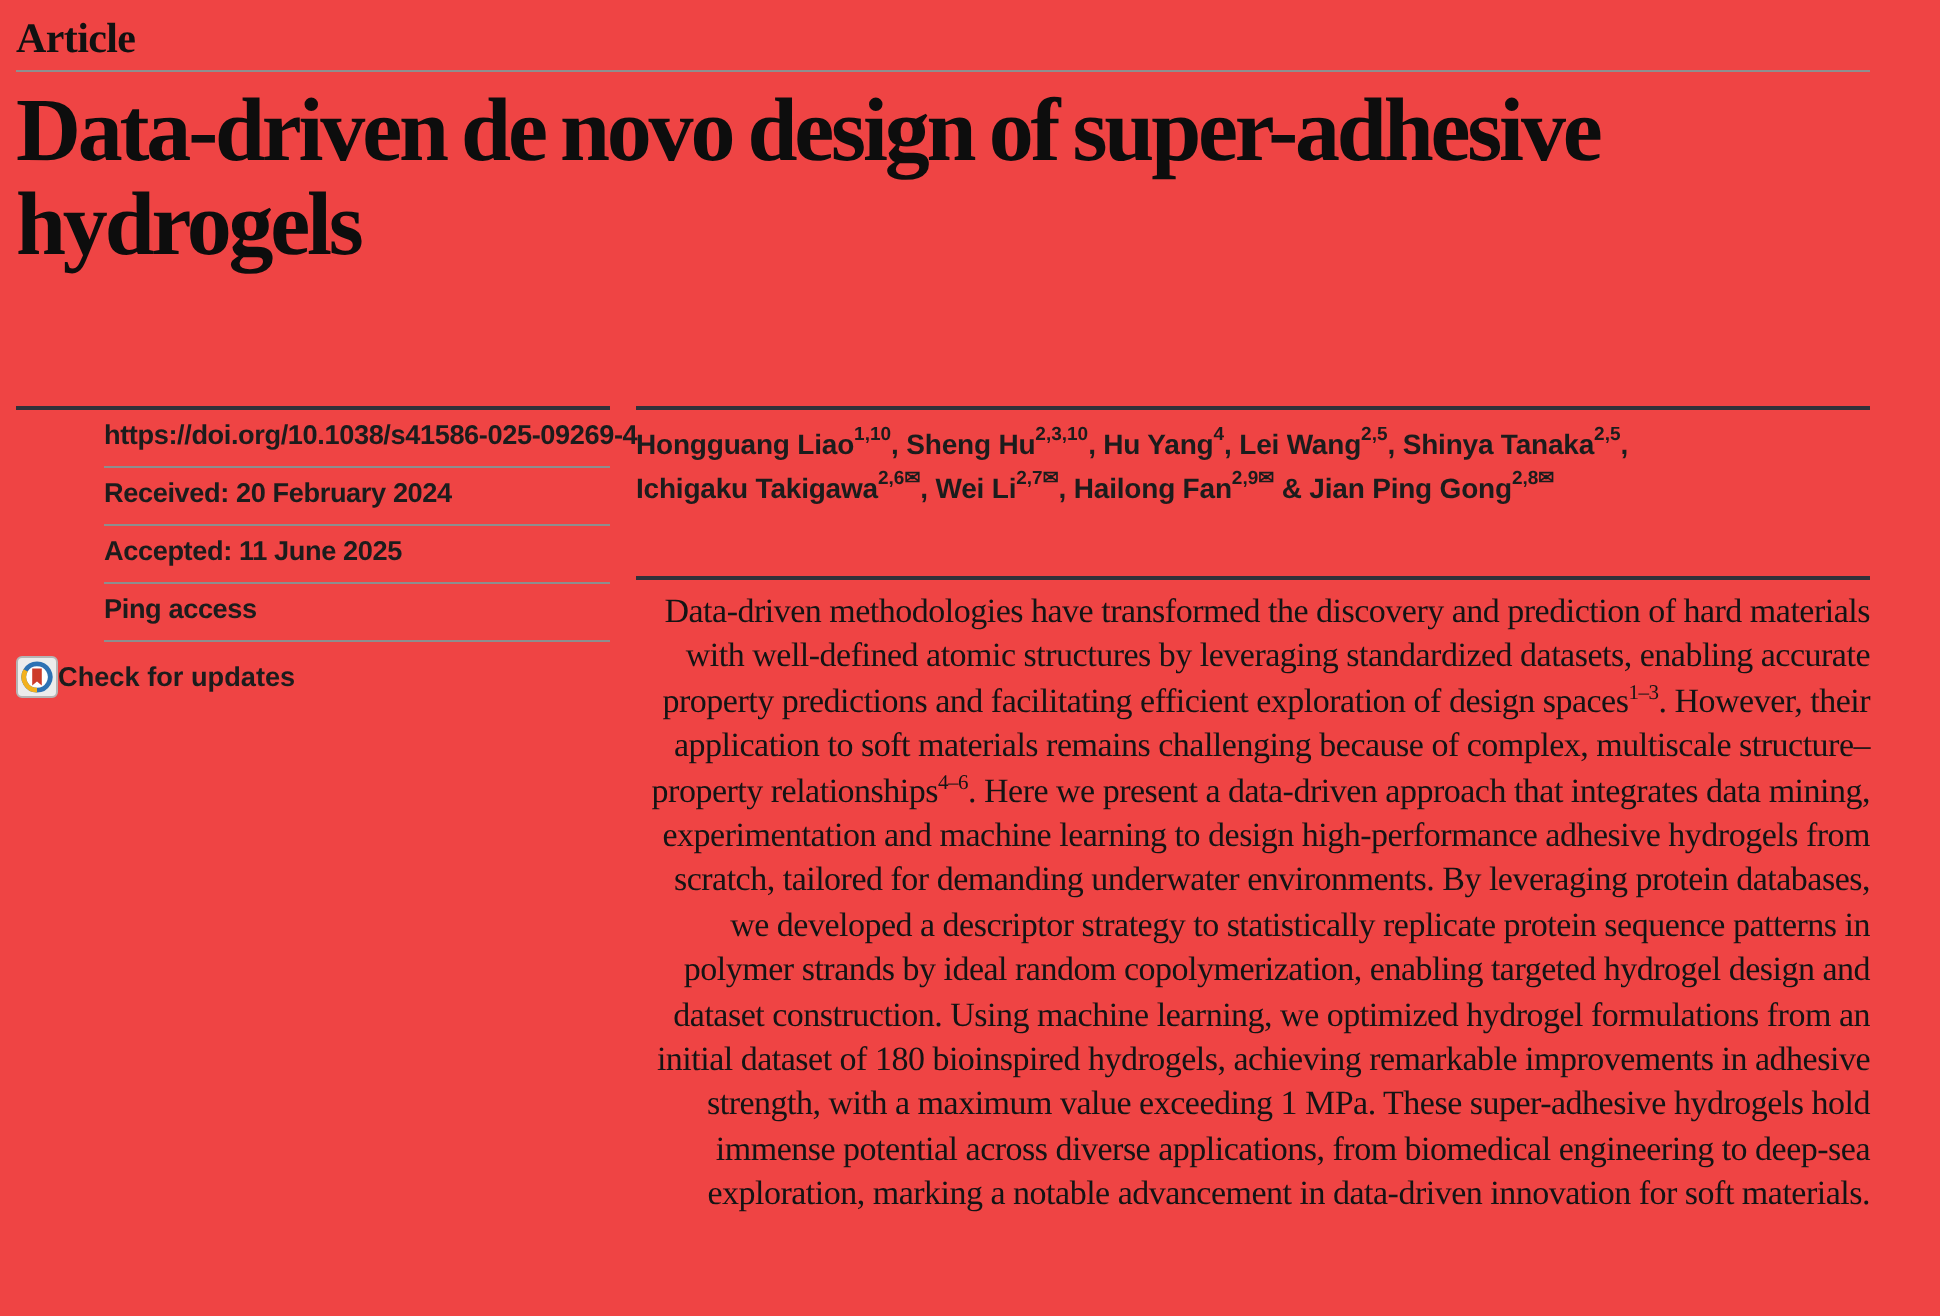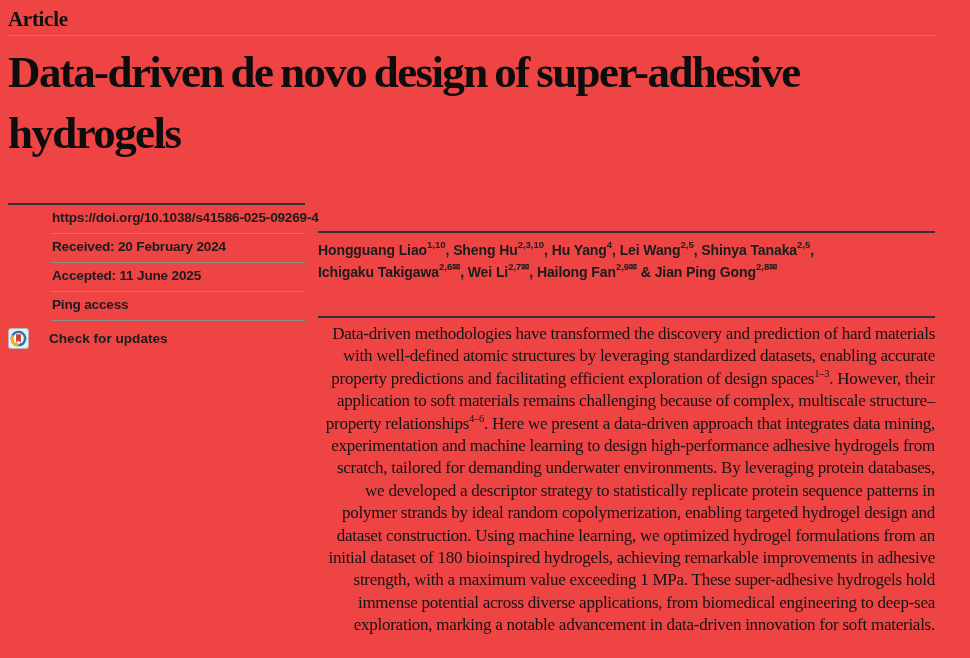--- a/index.html
+++ b/index.html
@@ -29,21 +29,21 @@
   }
   .kicker-rule {
     border: none;
     border-top: 1px solid #8f8f8f;
     margin: 3px 0 0 0;
   }
   .title {
     font-family: "Liberation Serif", "DejaVu Serif", serif;
     font-weight: 700;
     font-size: 45px;
-    line-height: 61px;
+    line-height: 47px;
     letter-spacing: -1.6px;
     word-spacing: -2px;
     color: #0d0d0d;
     margin: 6px 0 0 0;
   }
   
   .columns {
     position: absolute;
     left: 8px;
     top: 203px;
@@ -64,31 +64,30 @@
     line-height: 16px;
     color: #1c1c1c;
     white-space: nowrap;
     letter-spacing: -0.2px;
     margin-left: 44px;
   }
   .check-row {
     padding-top: 7px;
     display: flex;
     align-items: center;
-    gap: 20px;
+    gap: 0;
     font-size: 13.6px;
     font-weight: 700;
     color: #1c1c1c;
     cursor: pointer;
   }
   .crossmark { width: 21px; height: 21px; flex: none; display: block; }
   .right-col {
     width: 617px;
     flex: none;
-    margin-top: 28px;
   }
   .authors {
     border-top: 2px solid #31313a;
     padding-top: 6px;
     font-size: 14px;
     font-weight: 700;
     line-height: 22px;
     color: #1c1c1c;
     letter-spacing: -0.1px;
   }

